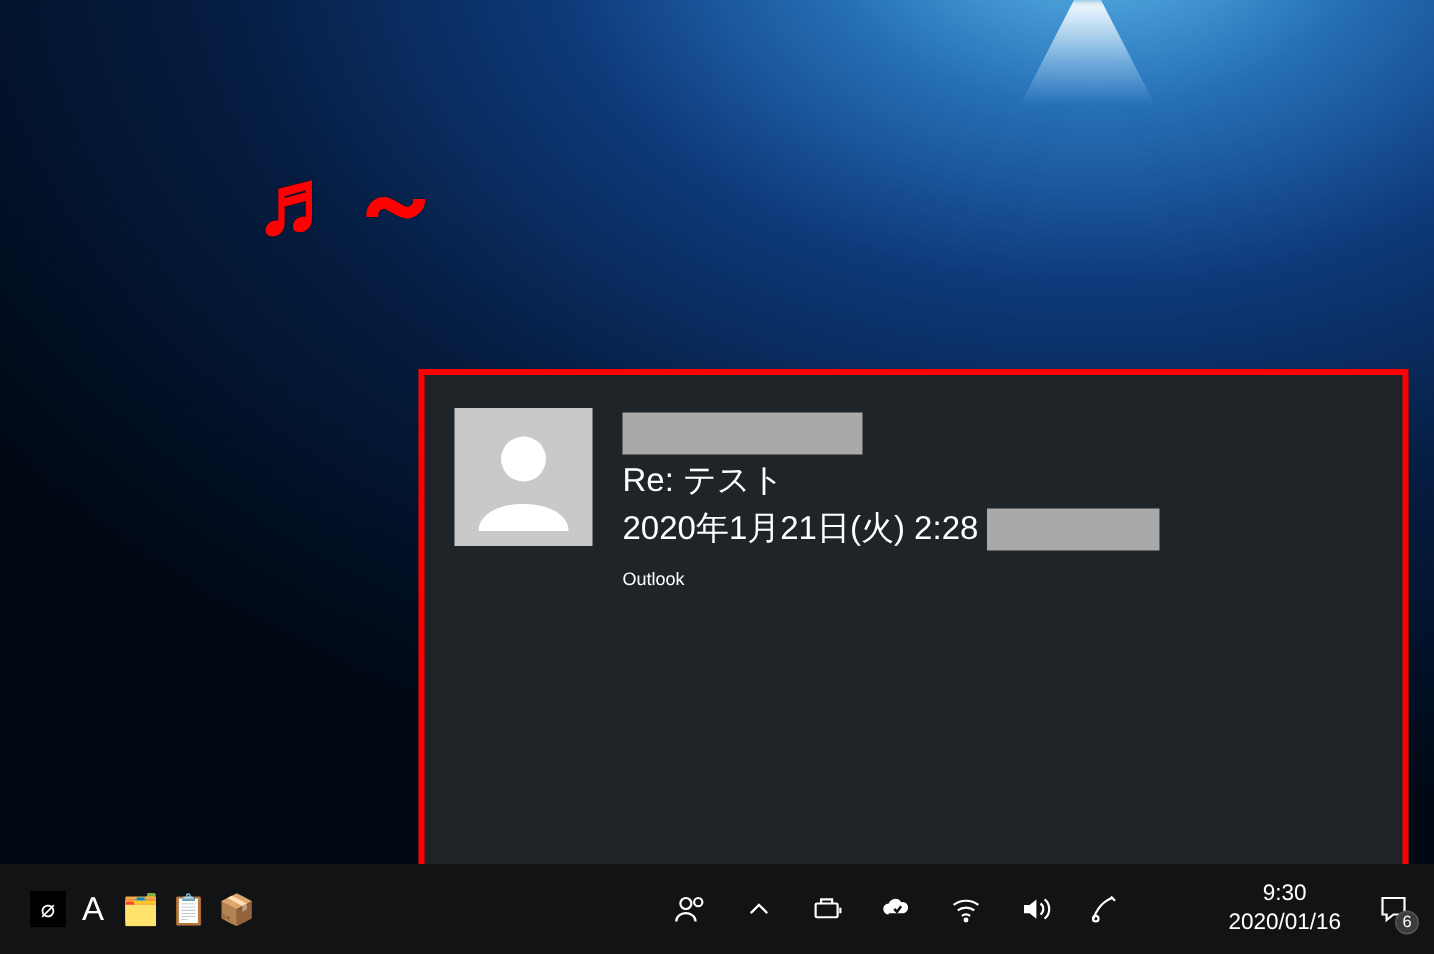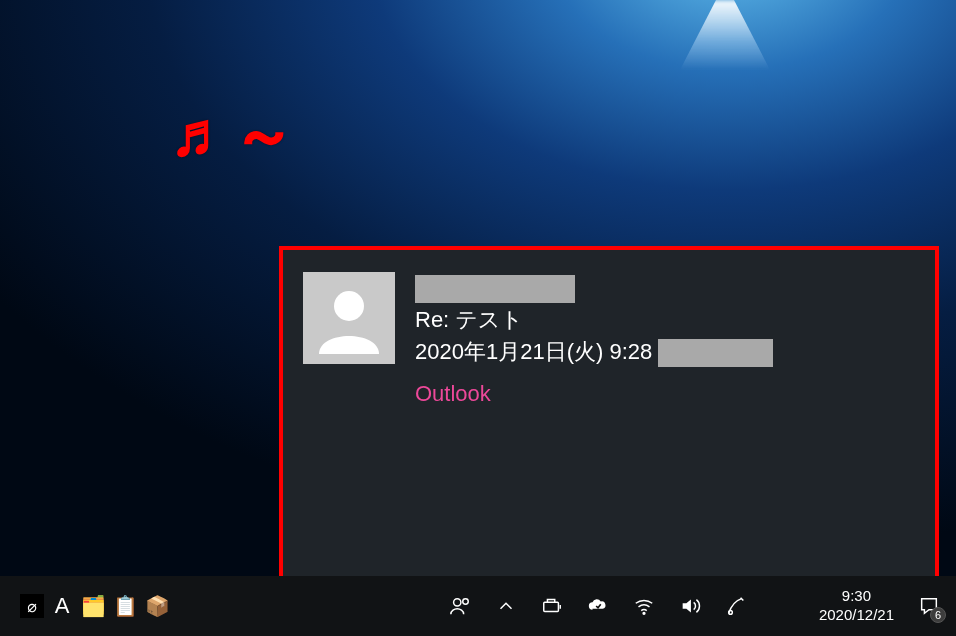--- a/index.html
+++ b/index.html
@@ -33,21 +33,21 @@
       display: flex; align-items: center; justify-content: center;
       flex-shrink: 0;
     }
     .avatar svg { width: 72px; height: 72px; }
     .notif-body { flex: 1; color: #fff; font-size: 22px; line-height: 1.45; }
     .redact { display: inline-block; background: #a9a9a9; vertical-align: middle; }
     .r-sender { width: 160px; height: 28px; }
     .r-name { width: 115px; height: 28px; }
     .r-email { width: 170px; height: 26px; vertical-align: -4px; }
     .r-mailto { width: 40px; height: 26px; vertical-align: -4px; }
-    .notif-app { color: #ec4899; font-size: 22px; margin-top: 10px; }
+    .notif-app { color: #ffffff; font-size: 12px; margin-top: 10px; }
     .taskbar {
       position: absolute; left: 0; bottom: 0; width: 100%; height: 60px;
       background: #111315; display: flex; align-items: center;
       color: #fff; font-size: 14px;
     }
     .taskbar-left { display: flex; align-items: center; gap: 4px; padding-left: 20px; }
     .tb-icon { width: 28px; height: 28px; display: flex; align-items: center; justify-content: center; font-size: 20px; }
     .tb-black { background: #000; color: #fff; width: 24px; height: 24px; font-size: 16px; }
     .taskbar-right { margin-left: auto; display: flex; align-items: center; gap: 24px; padding-right: 16px; }
     .tray-icon { width: 22px; height: 22px; display: flex; align-items: center; justify-content: center; }
@@ -74,21 +74,21 @@
     <div class="avatar">
       <svg viewBox="0 0 24 24">
           <circle cx="12" cy="8" r="5" fill="#fff"></circle>
           <path d="M2 24 C2 16 22 16 22 24 Z" fill="#fff"></path>
         </svg>
     </div>
     <div class="notif-body">
       <div><span class="redact r-sender"></span></div>
       <div>Re: テスト</div>
       <div>
-        <span>2020年1月21日(火) 9:28 </span><span class="redact r-name"></span>
+        <span>2020年1月21日(火) 2:28 </span><span class="redact r-name"></span>
       </div>
       <div class="notif-app">Outlook</div>
     </div>
   </div>
 </div>
 
 <div class="taskbar">
   <div class="taskbar-left">
     <div class="tb-icon tb-black">⌀</div>
     <div class="tb-icon" style="font-size:22px;">A</div>
@@ -139,21 +139,21 @@
     </div>
     <div class="tray-icon">
       <svg viewBox="0 0 24 24">
           <path d="M4 20c3-9 8-14 14-16"></path>
           <path d="M17 3l3 3"></path>
           <circle cx="6" cy="19" r="2"></circle>
         </svg>
     </div>
     <div class="clock">
       <div>9:30</div>
-      <div>2020/12/21</div>
+      <div>2020/01/16</div>
     </div>
     <div class="tray-icon action-center">
       <svg viewBox="0 0 24 24">
           <path d="M4 4h16v12H12l-5 4v-4H4z"></path>
         </svg>
       <div class="badge">6</div>
     </div>
   </div>
 </div>
 

